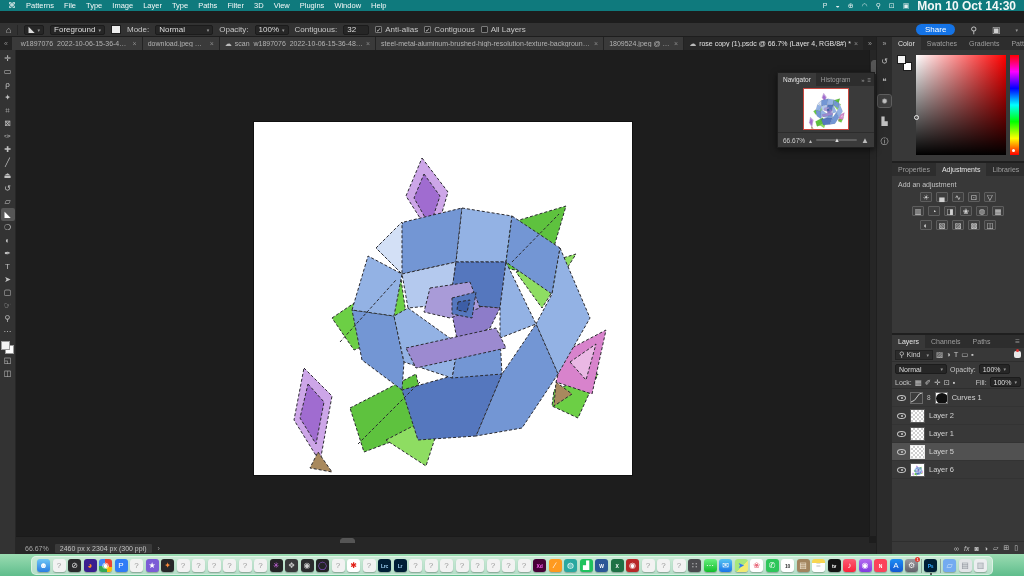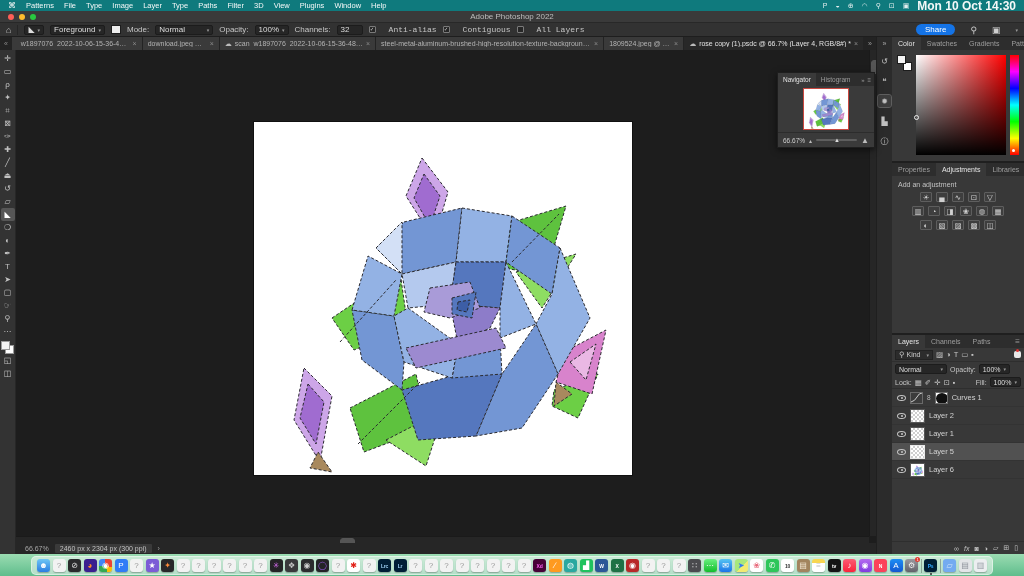--- a/index.html
+++ b/index.html
@@ -21,21 +21,21 @@
   .light.red{background:#ff5f57;} .light.yellow{background:#febc2e;} .light.green{background:#28c840;}
   .title-text{color:#bdbdbd;font-size:8px;}
 
   
   .optionsbar{position:absolute;left:0;top:23px;width:1024px;height:14px;background:#323232;border-bottom:1px solid #1e1e1e;display:flex;align-items:center;gap:6px;padding:0 6px;font-size:8px;color:#c6c6c6;}
   .opt-sep{width:1px;height:10px;background:#262626;}
   .opt-icon{color:#cfcfcf;font-size:9px;}
   .opt-field{background:#262626;border:1px solid #1c1c1c;border-radius:2px;height:10px;display:flex;align-items:center;gap:3px;padding:0 3px;color:#ddd;white-space:nowrap;}
   .caret{font-size:5px;color:#999;}
   .opt-label{white-space:nowrap;}
-  .opt-check{display:flex;align-items:center;gap:13px;white-space:nowrap;font-family:Liberation Mono, monospace;}
+  .opt-check{display:flex;align-items:center;gap:3px;white-space:nowrap;}
   .cb{width:7px;height:7px;border:1px solid #7a7a7a;border-radius:1px;background:#262626;color:#ddd;font-size:6px;line-height:6px;text-align:center;}
   .cb.checked::after{content:"✓";}
   .swatch-mini{width:10px;height:9px;border:1px solid #1c1c1c;background:#ececec;}
   .opt-right{margin-left:auto;display:flex;align-items:center;gap:15px;}
   .share-btn{background:#1473e6;color:#fff;border-radius:7px;height:11px;line-height:11px;padding:0 9px;font-size:8px;}
 
   
   .tabbar{position:absolute;left:0;top:37px;width:876px;height:13px;background:#232323;display:flex;align-items:stretch;overflow:hidden;}
   .tab-scroll{display:flex;align-items:center;color:#8a8a8a;font-size:7px;padding:0 4px;}
   .doc-tab{display:flex;align-items:center;gap:3px;padding:0 5px;font-size:7px;color:#b3b3b3;background:#3a3a3a;border-right:1px solid #232323;min-width:0;flex:0 1 auto;white-space:nowrap;}
@@ -222,28 +222,20 @@
           <span class="mb-icon">⊕</span>
           <span class="mb-icon">◠</span>
           <span class="mb-icon">⚲</span>
           <span class="mb-icon">⊡</span>
           <span class="mb-icon">▣</span>
         </span>
       <span class="mb-clock">Mon 10 Oct 14:30</span>
     </span>
   </div>
 
-  <div class="titlebar">
-    <span class="traffic">
-      <span class="light red"></span>
-      <span class="light yellow"></span>
-      <span class="light green"></span>
-    </span>
-    <span class="title-text">Adobe Photoshop 2022</span>
-  </div>
 
   <div class="optionsbar">
     <span class="opt-icon">⌂</span>
     <span class="opt-sep"></span>
     <span class="opt-field">
       <span>◣</span>
       <span class="caret">▾</span>
     </span>
     <span class="opt-field">
       <span>Foreground</span>
@@ -253,21 +245,21 @@
     <span class="opt-label">Mode:</span>
     <span class="opt-field" style="width:58px;">
       <span>Normal</span>
         <span class="caret" style="margin-left:auto;">▾</span>
     </span>
     <span class="opt-label">Opacity:</span>
     <span class="opt-field">
       <span>100%</span>
         <span class="caret">▾</span>
     </span>
-    <span class="opt-label">Channels:</span>
+    <span class="opt-label">Contiguous:</span>
     <span class="opt-field" style="width:26px;">
       <span>32</span>
     </span>
     <span class="opt-check">
       <span class="cb checked"></span>
       <span>Anti-alias</span>
     </span>
     <span class="opt-check">
       <span class="cb checked"></span>
       <span>Contiguous</span>

